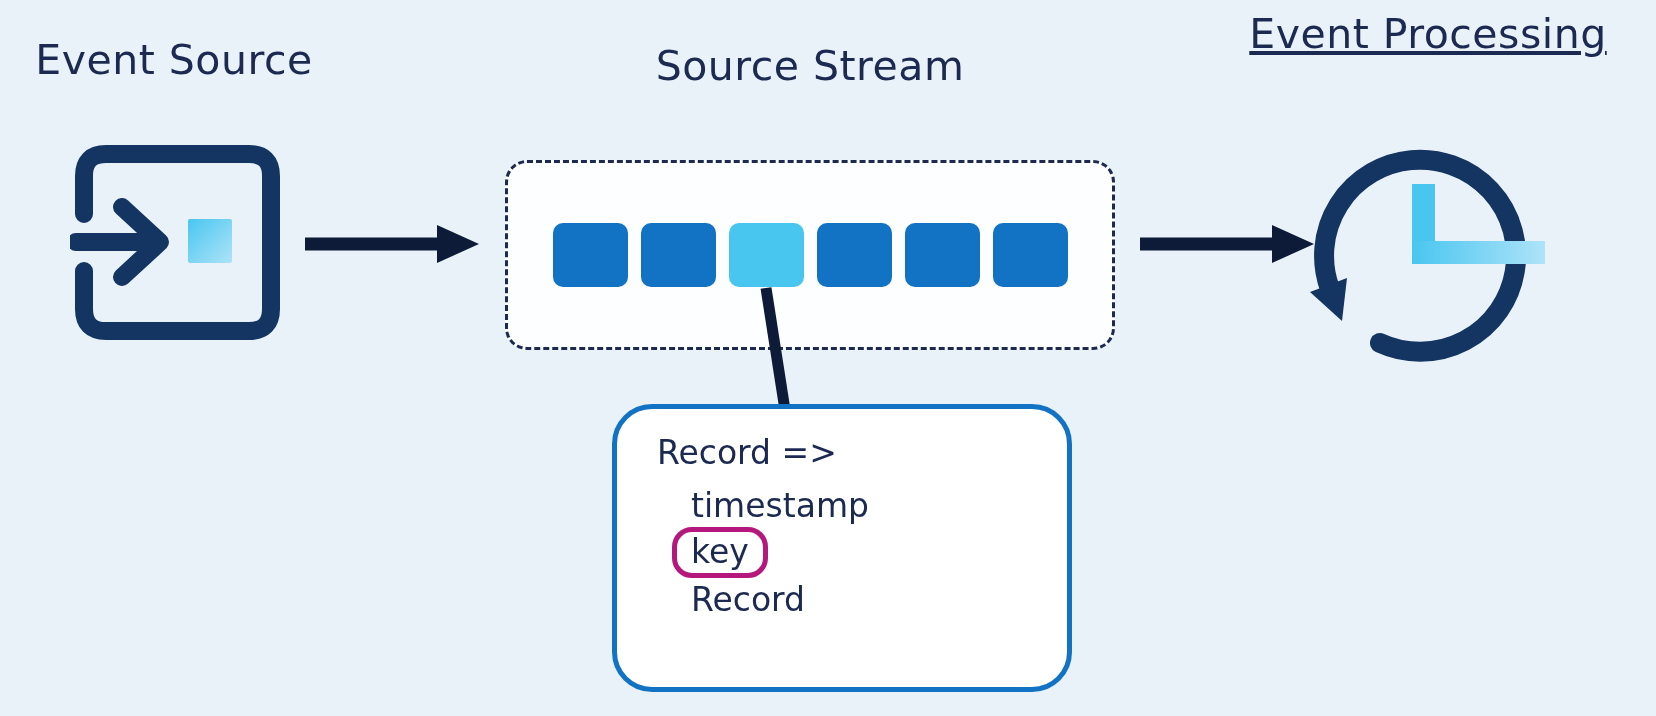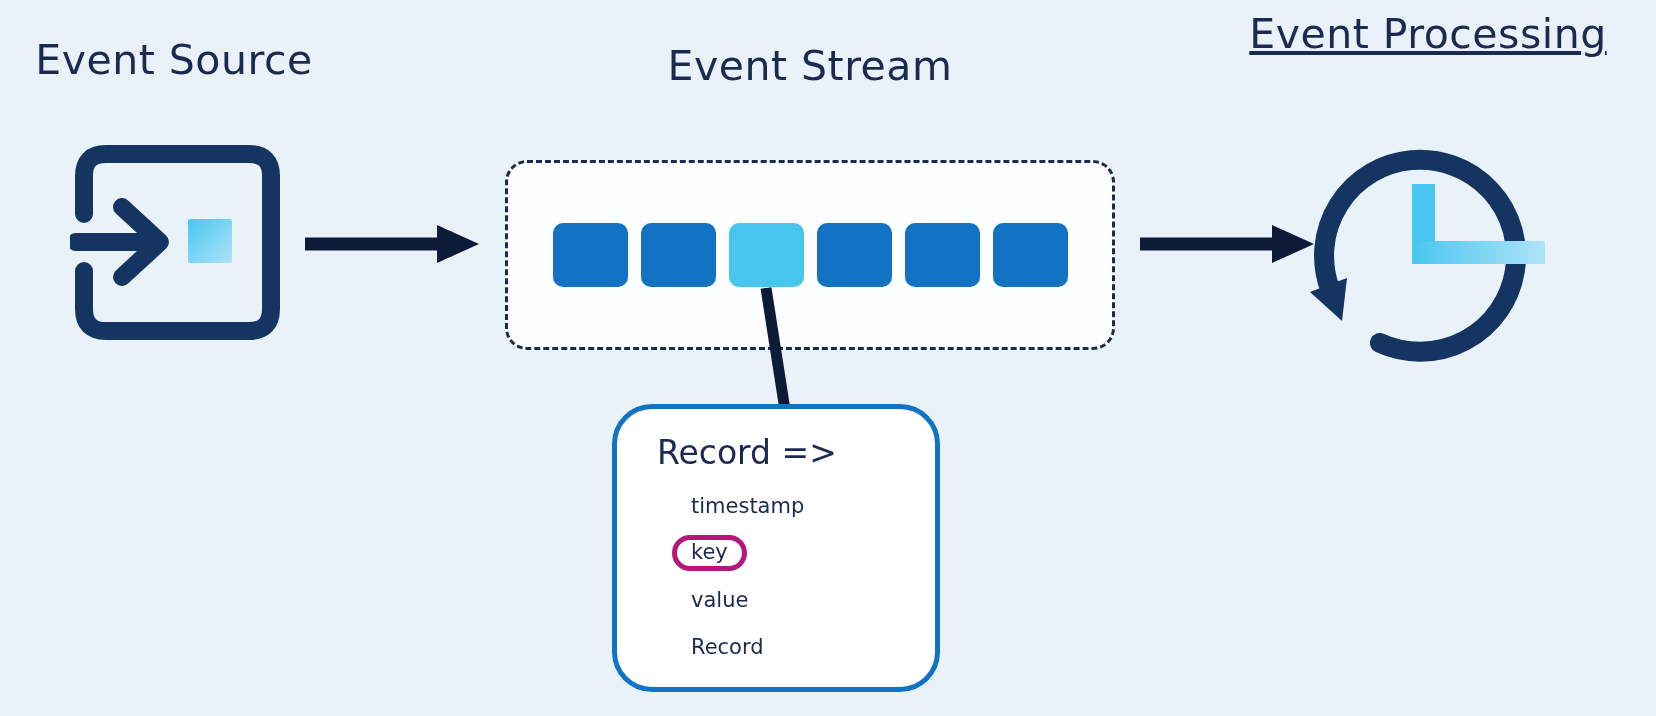--- a/index.html
+++ b/index.html
@@ -63,39 +63,39 @@
     border-radius:10px;
   }
   .block.blue{background:var(--block-blue);}
   .block.cyan{background:var(--block-cyan);}
 
   .connector{left:755px;top:284px;z-index:1;}
 
   .callout{
     position:absolute;
     left:612px;top:404px;
-    width:328px;height:288px;
+    width:460px;height:288px;
     box-sizing:border-box;
     background:var(--panel-white);
     border:5px solid var(--callout-border);
     border-radius:40px;
     padding:24px 30px 18px 40px;
     z-index:2;
   }
   .callout-title{
     font-size:33px;
     margin-bottom:10px;
     white-space:nowrap;
   }
   .field-row{
     margin-left:34px;
     height:47px;
     display:flex;
     align-items:center;
-    font-size:21px;
+    font-size:33px;
     white-space:nowrap;
   }
   .field-label.highlighted{
     display:inline-block;
     border:5px solid var(--key-highlight);
     border-radius:20px;
     padding:0px 14px 2px 14px;
     margin-left:-19px;
   }
 
@@ -106,21 +106,21 @@
   .stop-cyan-start{stop-color:var(--block-cyan);}
   .stop-cyan-end{stop-color:var(--cyan-light);}
 </style>
 </head>
 <body>
 
 <div class="canvas">
 
   <div class="title title-source">Event Source</div>
 
-  <div class="title title-stream">Event Stream</div>
+  <div class="title title-stream">Source Stream</div>
 
   <div class="title title-processing">
     <span>Event Processing</span><br>
   </div>
 
   <svg class="icon-abs src-icon" width="215" height="205" viewBox="0 0 215 205">
     <defs>
       <linearGradient id="gradSq" x1="0" y1="0" x2="1" y2="1">
         <stop class="stop-cyan-start" offset="0"></stop>
         <stop class="stop-cyan-end" offset="1"></stop>
@@ -154,23 +154,20 @@
     <div class="callout-title">Record =&gt;</div>
     <div>
 
     <div class="field-row">
           <span class="field-label">timestamp</span>
         </div>
         <div class="field-row">
           <span class="field-label highlighted">key</span>
         </div>
         <div class="field-row">
-          <span class="field-label">value</span>
-        </div>
-        <div class="field-row">
           <span class="field-label">Record</span>
         </div>
       </div>
   </div>
 
   <svg class="icon-abs arrow-2" width="180" height="44" viewBox="0 0 180 44">
     <path class="stroke-arrow" stroke-width="13" d="M 2 22 H 136"></path>
     <polygon class="fill-arrow" points="134,3 176,22 134,41"></polygon>
   </svg>
 

